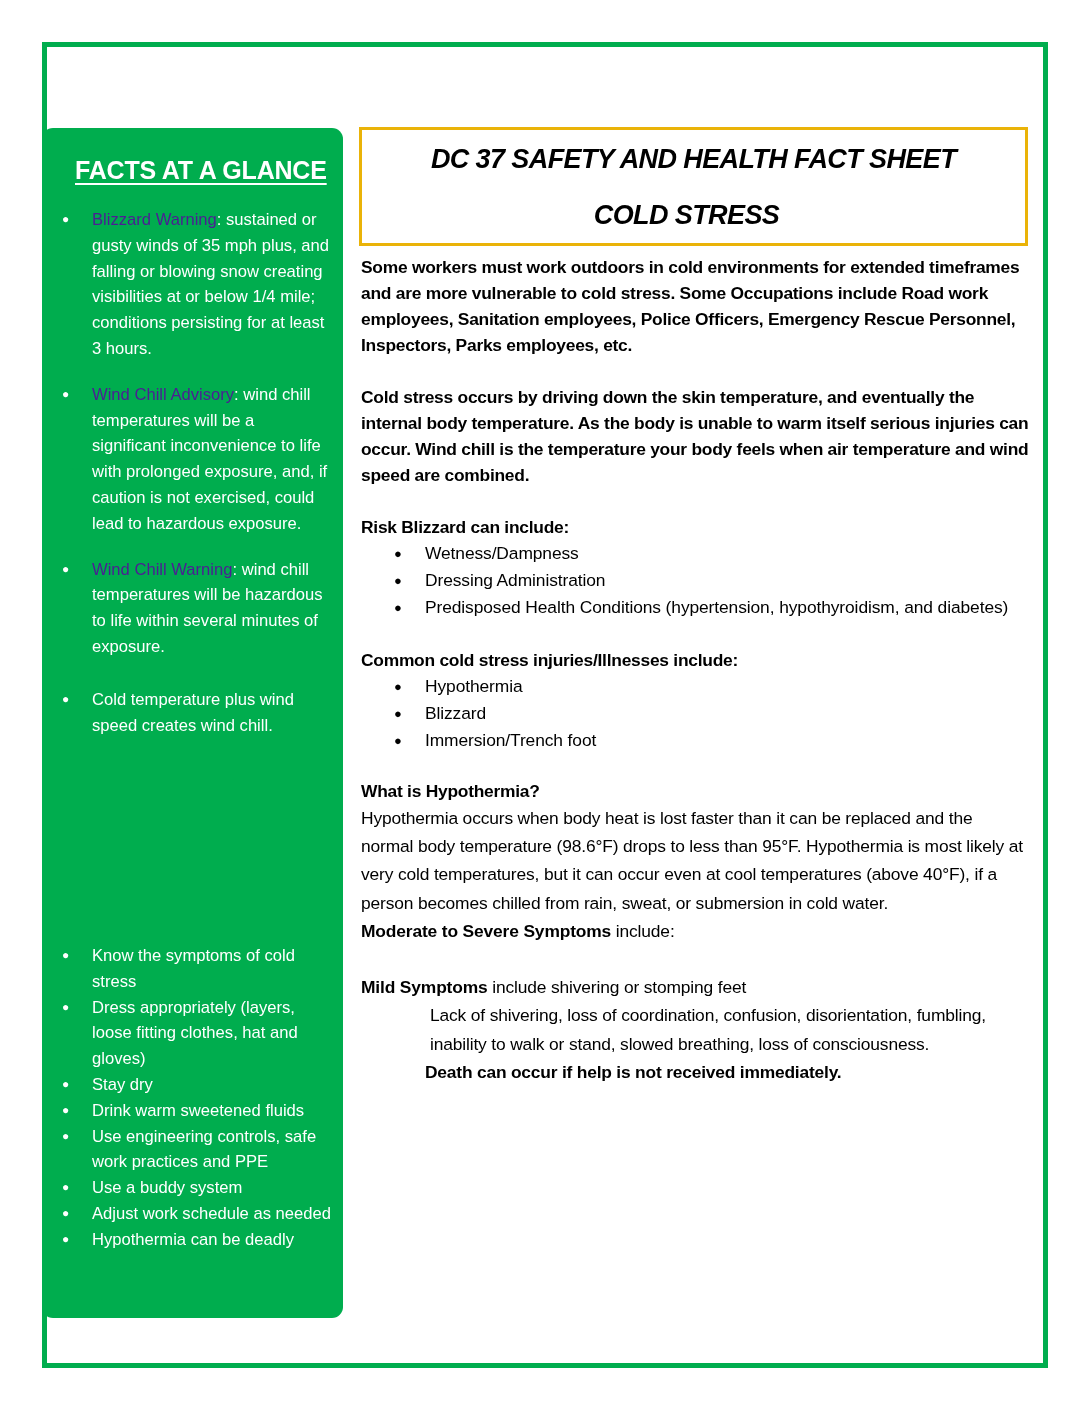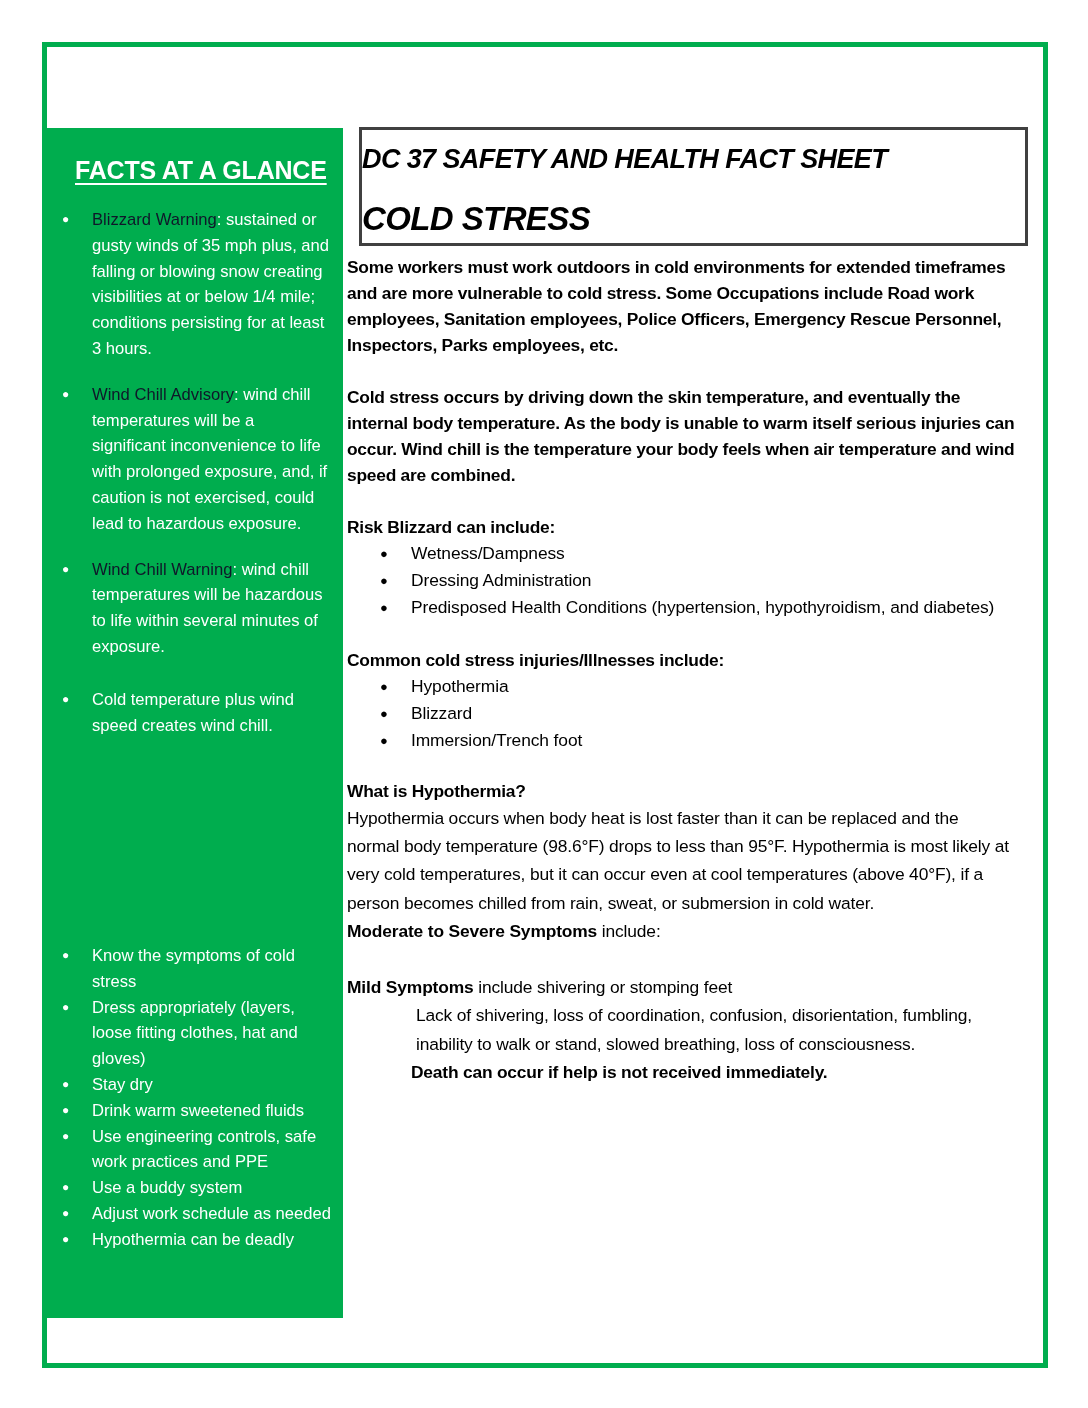--- a/index.html
+++ b/index.html
@@ -3,46 +3,46 @@
 <meta charset="utf-8">
 <style>
   html, body { margin: 0; padding: 0; background: #ffffff; }
   body { width: 1088px; height: 1408px; position: relative; overflow: hidden;
          font-family: "Liberation Sans", "DejaVu Sans", sans-serif; color: #000; }
 
   .page-frame { position: absolute; left: 42px; top: 42px; width: 996px; height: 1316px;
                 border: 5px solid #00AD4E; box-sizing: content-box; }
 
   .sidebar { position: absolute; left: 42px; top: 128px; width: 301px; height: 1190px;
-             background: #00AD4E; color: #ffffff; }
+             background: #00AD4E; color: #ffffff; border-radius: 11px; }
 
   .sb-heading { position: absolute; font-weight: bold; font-size: 25px; text-decoration: underline;
                 text-underline-offset: 4px; text-decoration-thickness: 2px; letter-spacing: -0.2px; }
   .sb-heading.facts { left: 33px; top: 28px; }
   .sb-heading.tips { left: 19px; top: 766px; }
 
   .sb-list { position: absolute; left: 0; margin: 0; padding: 0; list-style: none; width: 290px; }
   .sb-list li { position: relative; padding-left: 50px; font-size: 16.6px; line-height: 25.8px; }
   .sb-list .bullet { position: absolute; left: 20px; top: 0; font-size: 12px; }
   .sb-list.facts { top: 79px; }
   .sb-list.facts li { margin-bottom: 20px; }
   .sb-list.facts li.gap-lg { margin-bottom: 27px; }
   .sb-list.tips { top: 815px; }
   .sb-list.tips li { margin-bottom: 0; }
-  .sb-term { color: #0f172a; }
+  .sb-term { color: #4c1d95; }
   .sb-note { font-size: 15px; line-height: 23.5px; display: block; }
 
   .title-box { position: absolute; left: 359px; top: 127px; width: 663px; height: 113px;
-               border: 3px solid #404040; box-sizing: content-box; text-align: left; }
+               border: 3px solid #eab308; box-sizing: content-box; text-align: center; }
   .title-line1 { position: absolute; left: 0; right: 0; top: 14px; font-size: 27px; font-weight: bold;
                  font-style: italic; letter-spacing: -0.6px; }
-  .title-line2 { position: absolute; left: 0; right: 14px; top: 70px; font-size: 33px; font-weight: bold;
+  .title-line2 { position: absolute; left: 0; right: 14px; top: 70px; font-size: 27px; font-weight: bold;
                  font-style: italic; letter-spacing: -0.6px; }
 
-  .main { position: absolute; left: 347px; top: 254px; width: 668px; font-size: 17.4px; }
+  .main { position: absolute; left: 361px; top: 254px; width: 668px; font-size: 17.4px; }
   .para-bold { font-weight: bold; line-height: 26px; margin: 0; letter-spacing: -0.25px; }
   .section-head { font-weight: bold; margin: 0; line-height: 26px; letter-spacing: -0.25px; }
   .main-list { list-style: none; margin: 0; padding: 0; }
   .main-list li { position: relative; padding-left: 64px; line-height: 27px; letter-spacing: -0.1px; }
   .main-list .bullet { position: absolute; left: 33px; top: 0; font-size: 13px; }
   .para { margin: 0; line-height: 28.2px; letter-spacing: -0.15px; }
   .indent-para { margin: 0 0 0 69px; line-height: 28.6px; letter-spacing: -0.15px; }
   .death-line { margin: 0 0 0 64px; font-weight: bold; line-height: 28px; letter-spacing: -0.2px; }
   b { font-weight: bold; }
 </style>

